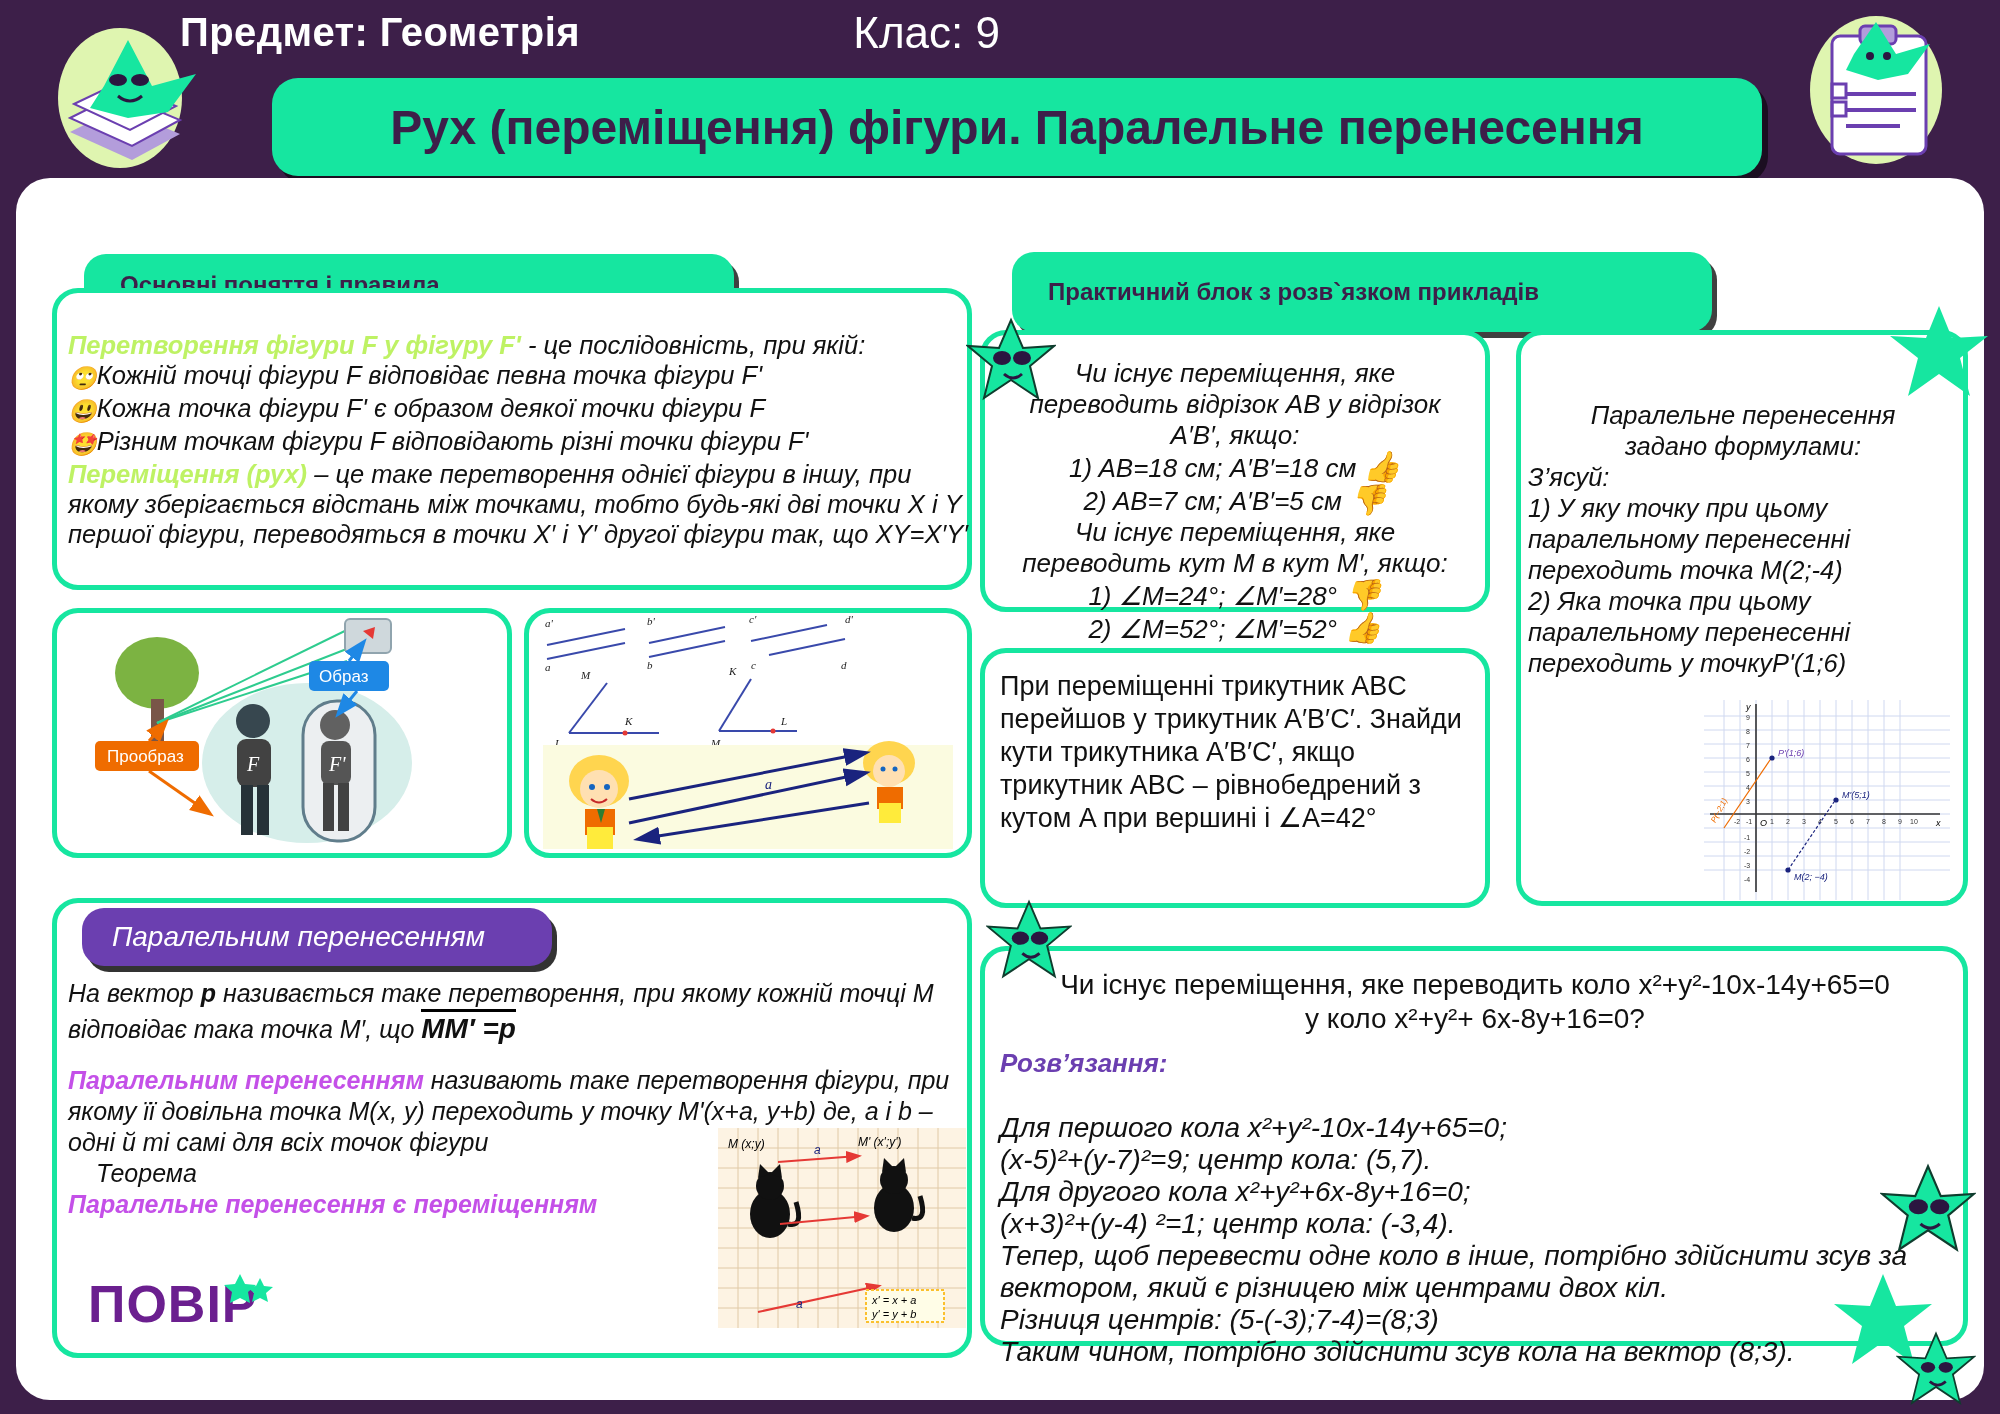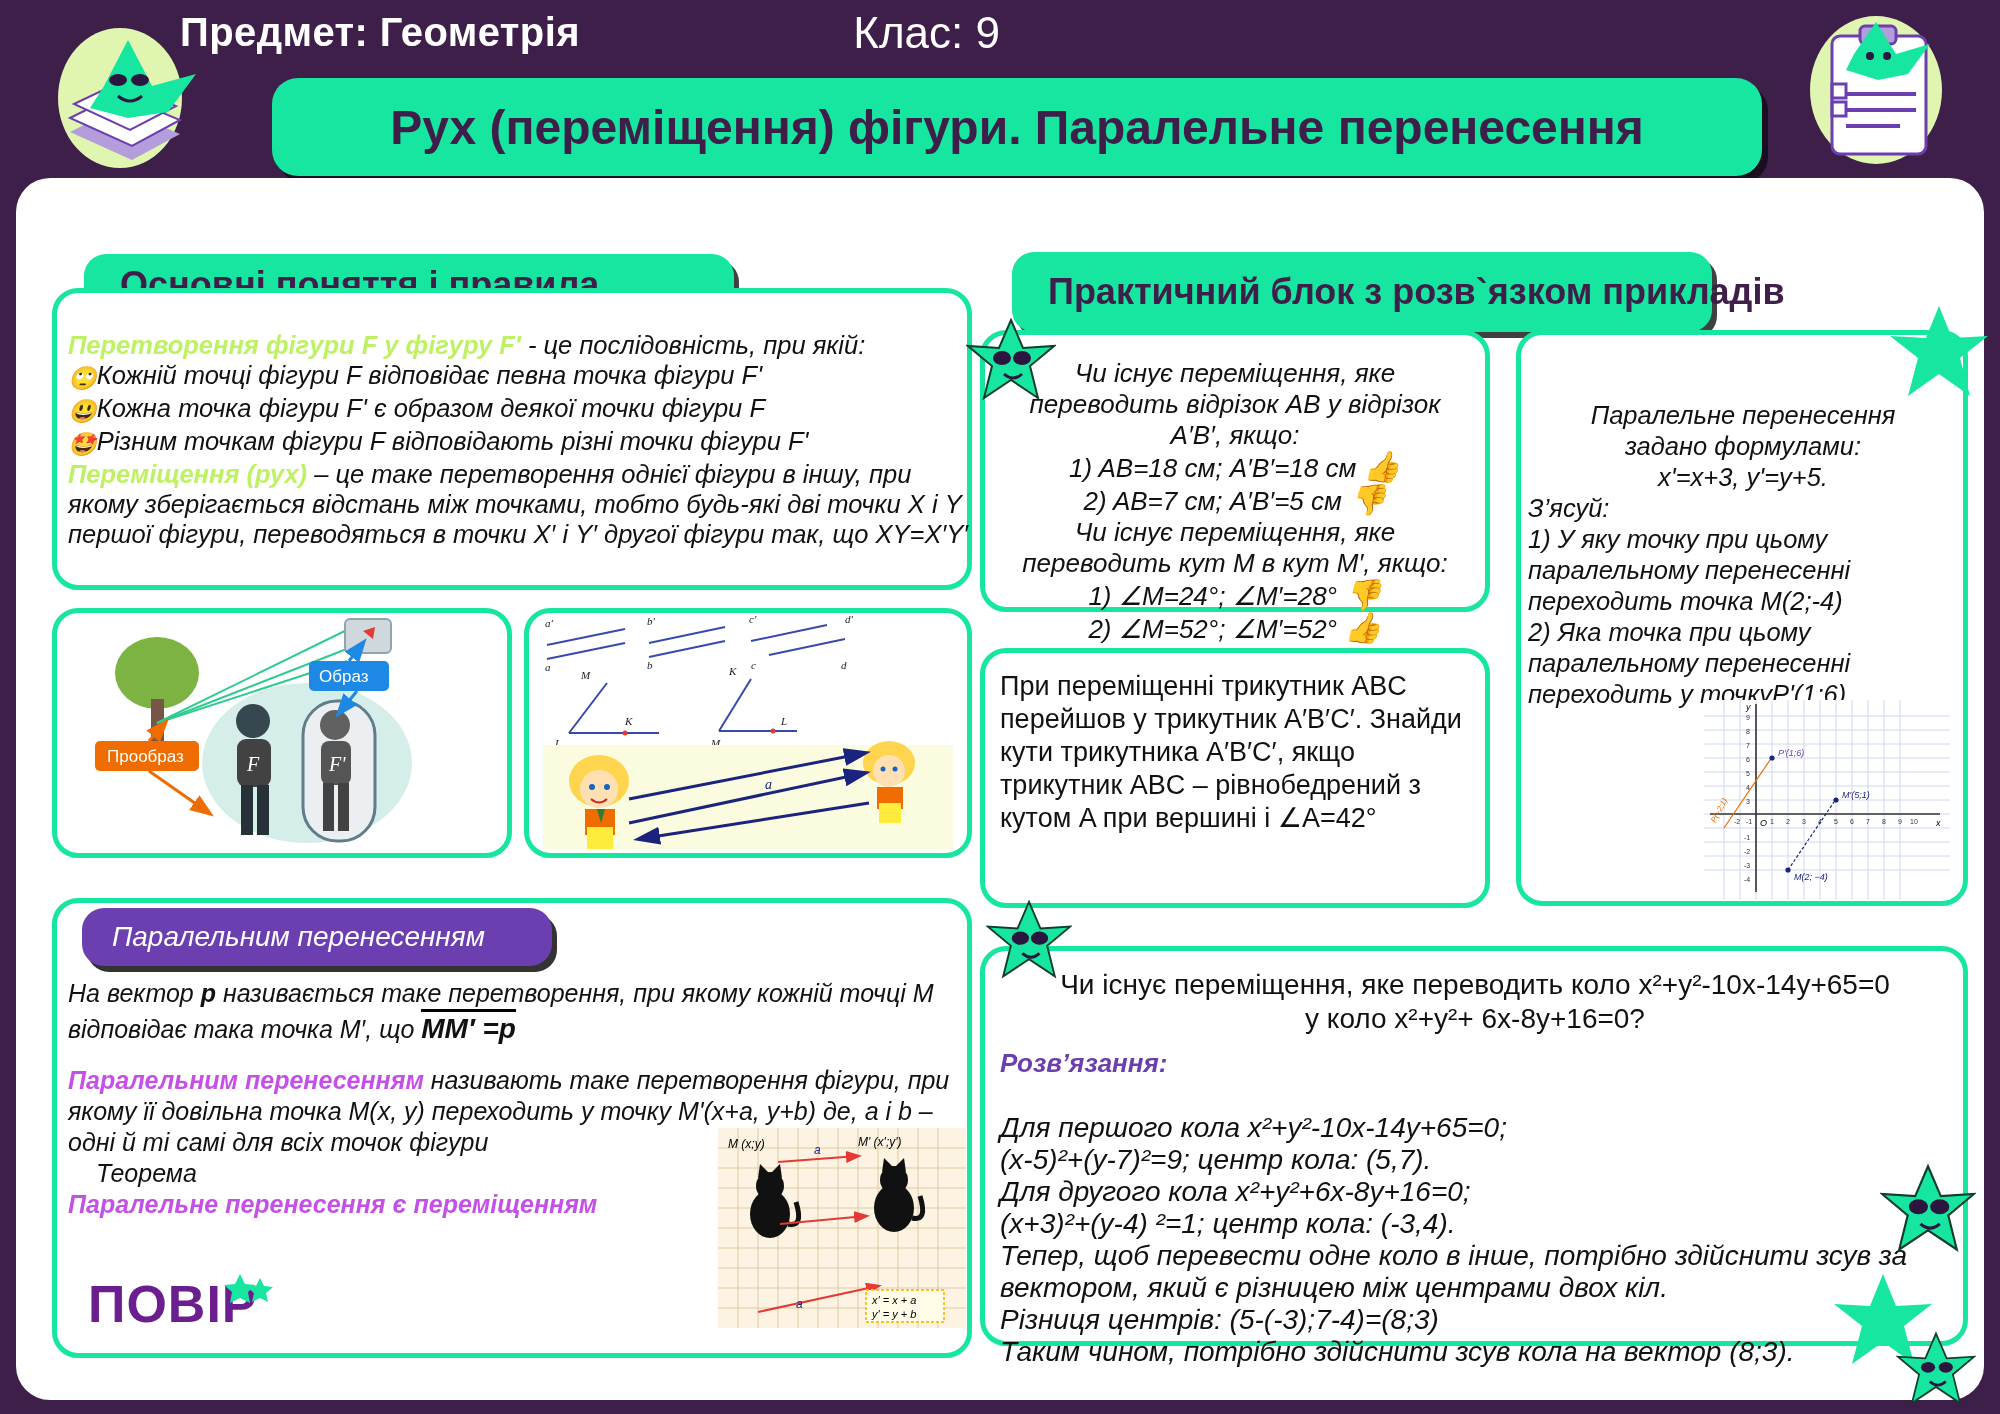--- a/index.html
+++ b/index.html
@@ -36,21 +36,21 @@
   .board{
     position:absolute;left:16px;top:178px;width:1968px;height:1222px;
     background:#ffffff;border-radius:34px;
   }
   
   .sect-hdr{
     position:absolute;background:#16e6a0;border-radius:22px;
     display:flex;align-items:center;
     box-shadow:5px 6px 0 rgba(0,0,0,.75);
   }
-  .sect-hdr span{color:#3d1f49;font-size:36px;font-weight:bold;padding-left:36px;white-space:nowrap;}
+  .sect-hdr span{color:#3d1f49;font-size:24px;font-weight:bold;padding-left:36px;white-space:nowrap;}
   #hdr-left{left:84px;top:254px;width:650px;height:62px;}
   #hdr-right{left:1012px;top:252px;width:700px;height:80px;}
 
   
   .card{position:absolute;border:5px solid #16e6a0;border-radius:26px;background:#fff;box-sizing:border-box;}
 
   
   #left-concept{left:52px;top:288px;width:920px;height:302px;}
   .concept-body{
     position:absolute;left:68px;top:330px;width:900px;
@@ -368,21 +368,20 @@
   <div>Чи існує переміщення, яке</div>
   <div>переводить кут M в кут M′, якщо:</div>
   <div><span>1) ∠M=24°; ∠M′=28°</span> <span class="thumb">👎</span></div>
   <div><span>2) ∠M=52°; ∠M′=52°</span> <span class="thumb">👍</span></div>
 </div>
 
 <div class="card" id="r-card2"></div>
 <div class="r2-body">
   <div class="r2-center">Паралельне перенесення</div>
   <div class="r2-center">задано формулами:</div>
-  <div class="r2-center">x'=x+3, y'=y+5.</div>
   <div>З’ясуй:</div>
   <div>1) У яку точку при цьому паралельному перенесенні переходить точка М(2;-4)</div>
   <div>2) Яка точка при цьому паралельному перенесенні переходить у точкуР'(1;6)</div>
 </div>
 
 <svg class="graph-box" viewBox="0 0 246 200">
   <rect x="0" y="0" width="246" height="200" fill="#fff"></rect>
   <g stroke="#cfd8f0" stroke-width="1">
     <line x1="20" y1="0" x2="20" y2="200"></line>
       <line x1="36" y1="0" x2="36" y2="200"></line>

